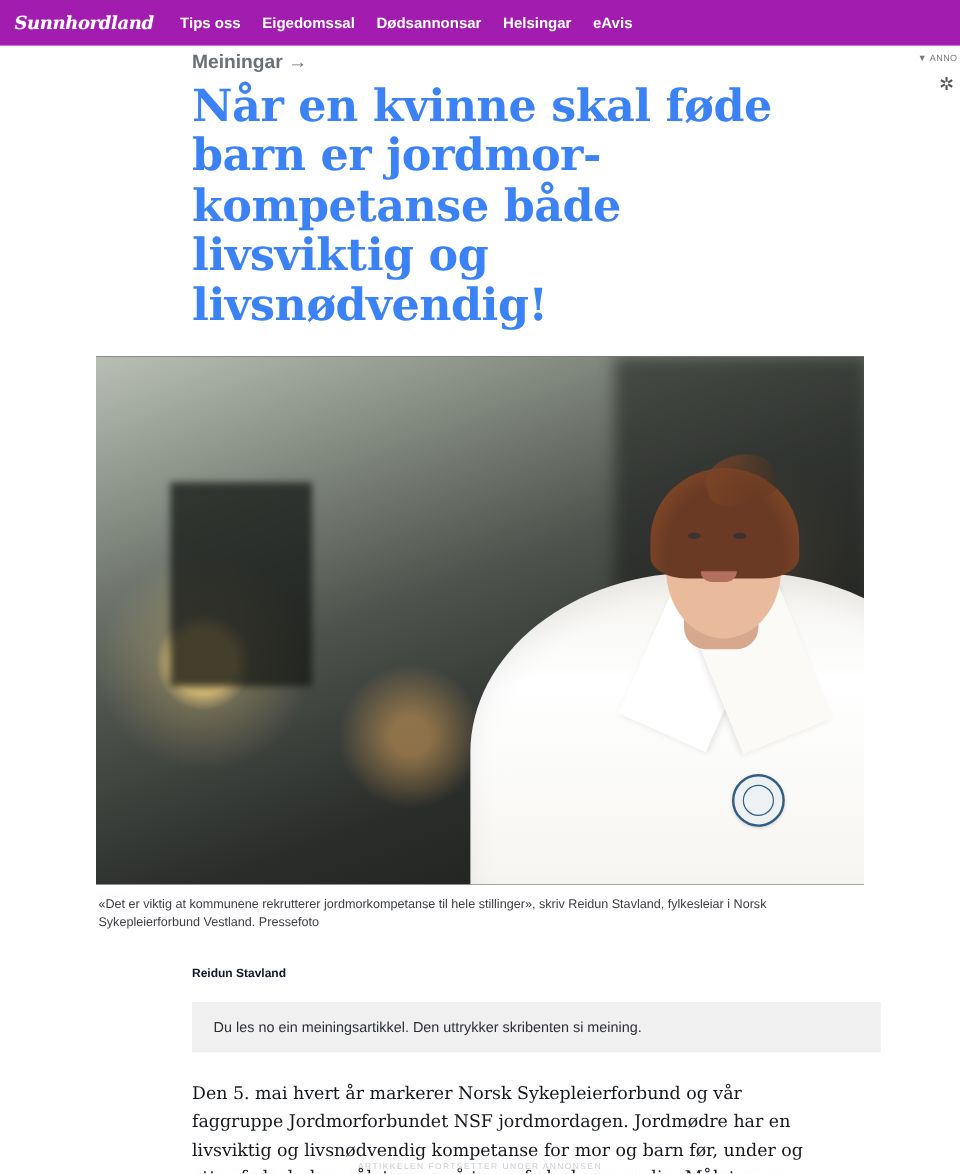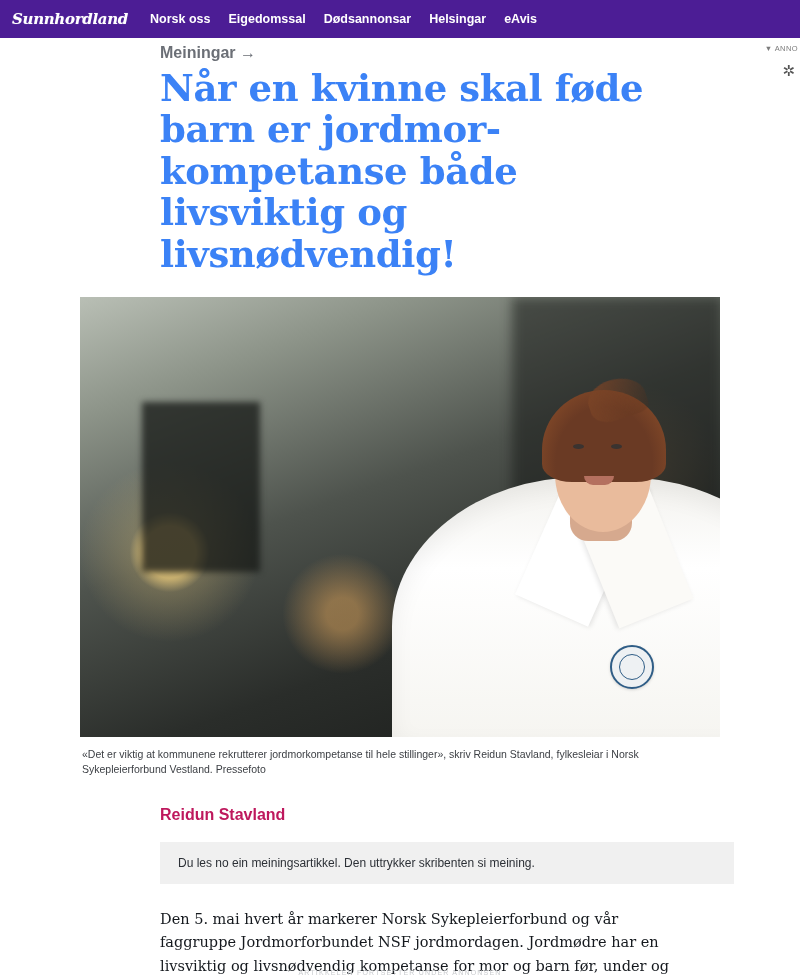--- a/index.html
+++ b/index.html
@@ -15,21 +15,21 @@
     width: 800px; height: 978px;
     background: #ffffff;
     overflow: hidden;
   }
 
   
   .topbar {
     position: absolute;
     top: 0; left: 0;
     width: 800px; height: 38px;
-    background: #4c1d95;
+    background: #a21caf;
     display: flex;
     align-items: center;
     padding-left: 12px;
     z-index: 20;
   }
   .brand {
     font-family: "DejaVu Serif", "Liberation Serif", serif;
     color: #ffffff;
     font-size: 15px;
     font-weight: 700;
@@ -243,23 +243,23 @@
     color: #3d4045;
     font-size: 10.5px;
     line-height: 1.45;
   }
 
   .byline {
     margin-top: 28px;
     padding-left: 80px;
   }
   .byline .name {
-    font-size: 16px;
-    font-weight: 700;
-    color: #be185d;
+    font-size: 10px;
+    font-weight: 700;
+    color: #0f172a;
   }
   .byline .role {
     font-size: 11px;
     color: #6b6f76;
     margin-top: 2px;
   }
   .updated {
     margin-top: 22px;
     padding-left: 80px;
     font-size: 12px;
@@ -298,21 +298,21 @@
   }
 </style>
 </head>
 <body>
 
 <div class="page">
 
   <div class="topbar">
     <div class="brand">Sunnhordland</div>
     <div class="navlinks">
-      <div class="navlink">Norsk oss</div>
+      <div class="navlink">Tips oss</div>
       <div class="navlink">Eigedomssal</div>
       <div class="navlink">Dødsannonsar</div>
       <div class="navlink">Helsingar</div>
       <div class="navlink">eAvis</div>
     </div>
   </div>
 
   <div class="rail">
     <div class="anno">▼ ANNO</div>
     <div class="gear">✲</div>

